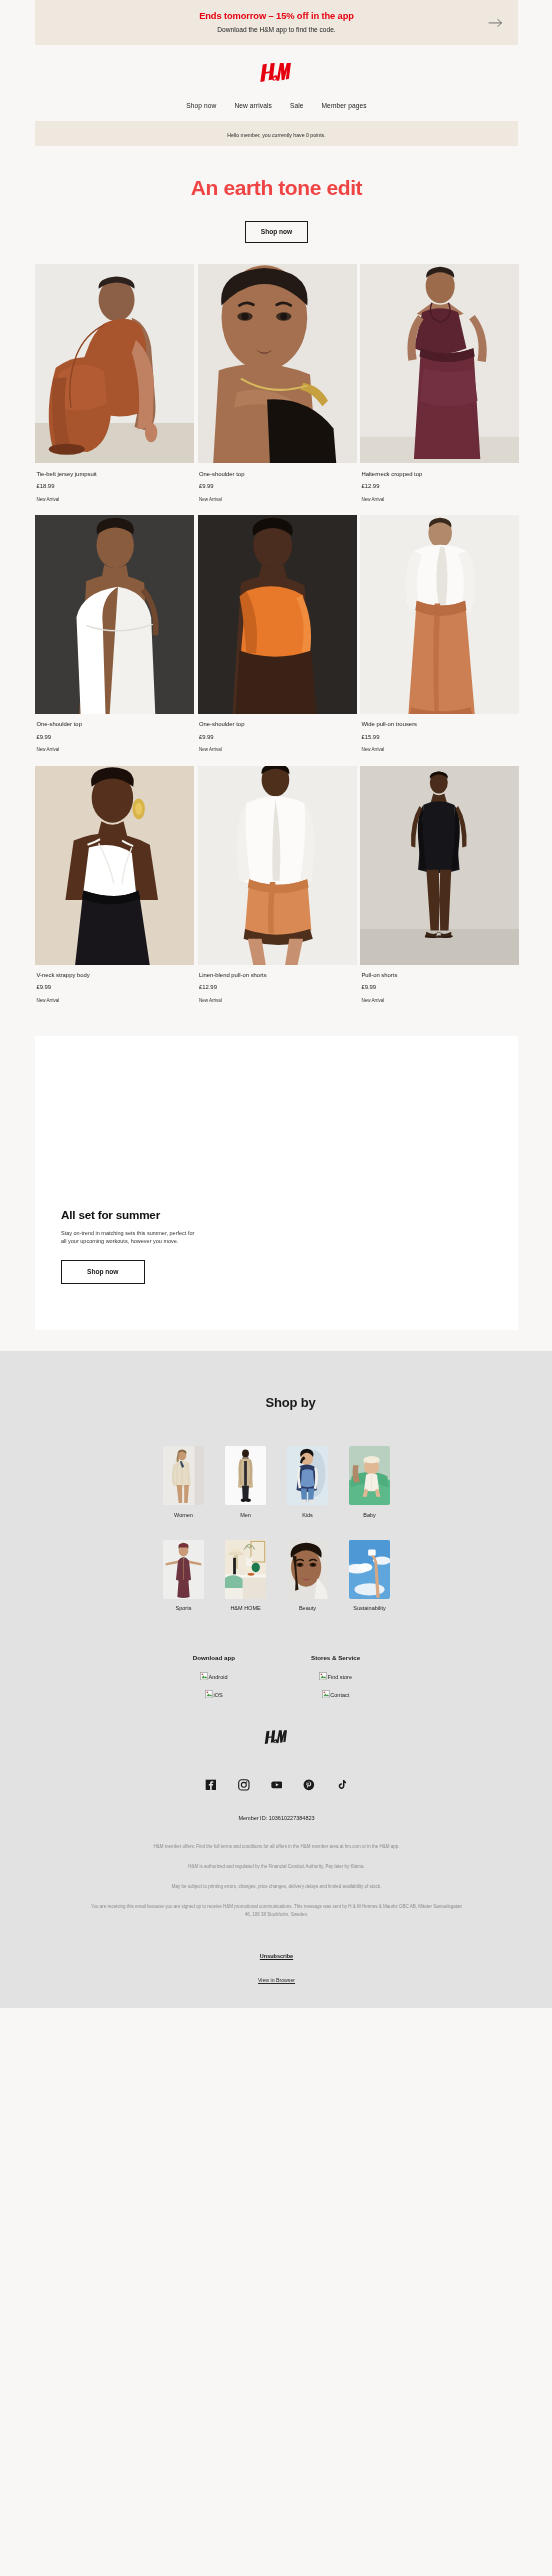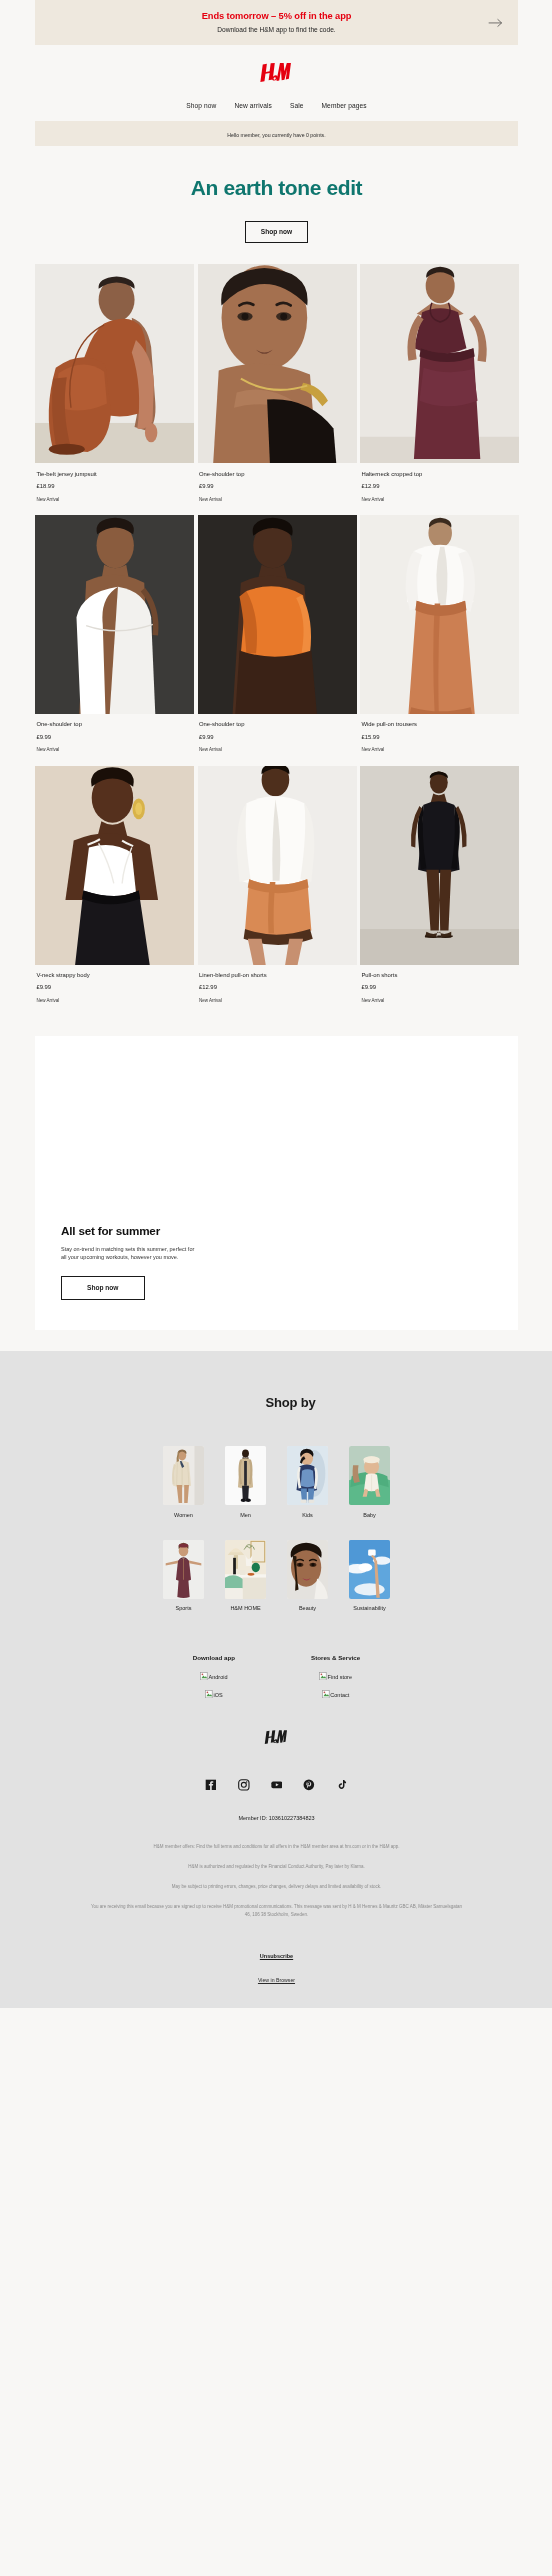--- a/index.html
+++ b/index.html
@@ -65,21 +65,21 @@
     text-align: center;
     padding: 6.2px 0;
   }
   .member-strip span { font-size: 5.2px; color: #2b2b2b; }
 
   
   .hero { text-align: center; padding: 29px 0 0 0; }
   .hero h1 {
     font-size: 21px;
     font-weight: bold;
-    color: #0f766e;
+    color: #ef4444;
     letter-spacing: -0.4px;
     line-height: 25px;
   }
   .btn-outline {
     display: inline-block;
     border: 0.7px solid #1a1a1a;
     background: transparent;
     color: #1a1a1a;
     font-size: 6.6px;
     font-weight: bold;
@@ -117,21 +117,21 @@
   .promo-card-wrap { padding: 19.4px 0 21px 0; }
   .promo-card {
     margin: 0 35px;
     background: #ffffff;
     height: 294px;
     position: relative;
   }
   .promo-card-inner {
     position: absolute;
     left: 26px;
-    bottom: 30px;
+    bottom: 46px;
     width: 194px;
   }
   .promo-card h2 {
     font-size: 11.7px;
     font-weight: bold;
     color: #111;
     letter-spacing: -0.2px;
     line-height: 15px;
   }
   .promo-card p {
@@ -242,21 +242,21 @@
   }
   .gray-bottom-pad { height: 23.5px; }
   .page-bottom-pad { height: 18px; background: #f8f7f5; }
 </style>
 </head>
 <body>
 
 <div class="page">
 
   <div class="promo-banner">
-    <div class="promo-title">Ends tomorrow – 5% off in the app</div>
+    <div class="promo-title">Ends tomorrow – 15% off in the app</div>
     <div class="promo-sub">Download the H&amp;M app to find the code.</div>
     <span class="promo-arrow">
       <svg viewBox="0 0 22 14">
           <path d="M1 7 H20 M14 1.5 L20 7 L14 12.5" stroke="#3a3a3a" stroke-width="1" fill="none"></path>
         </svg>
     </span>
   </div>
 
   <div class="logo-wrap">
     <a class="hm-logo" href="#">

